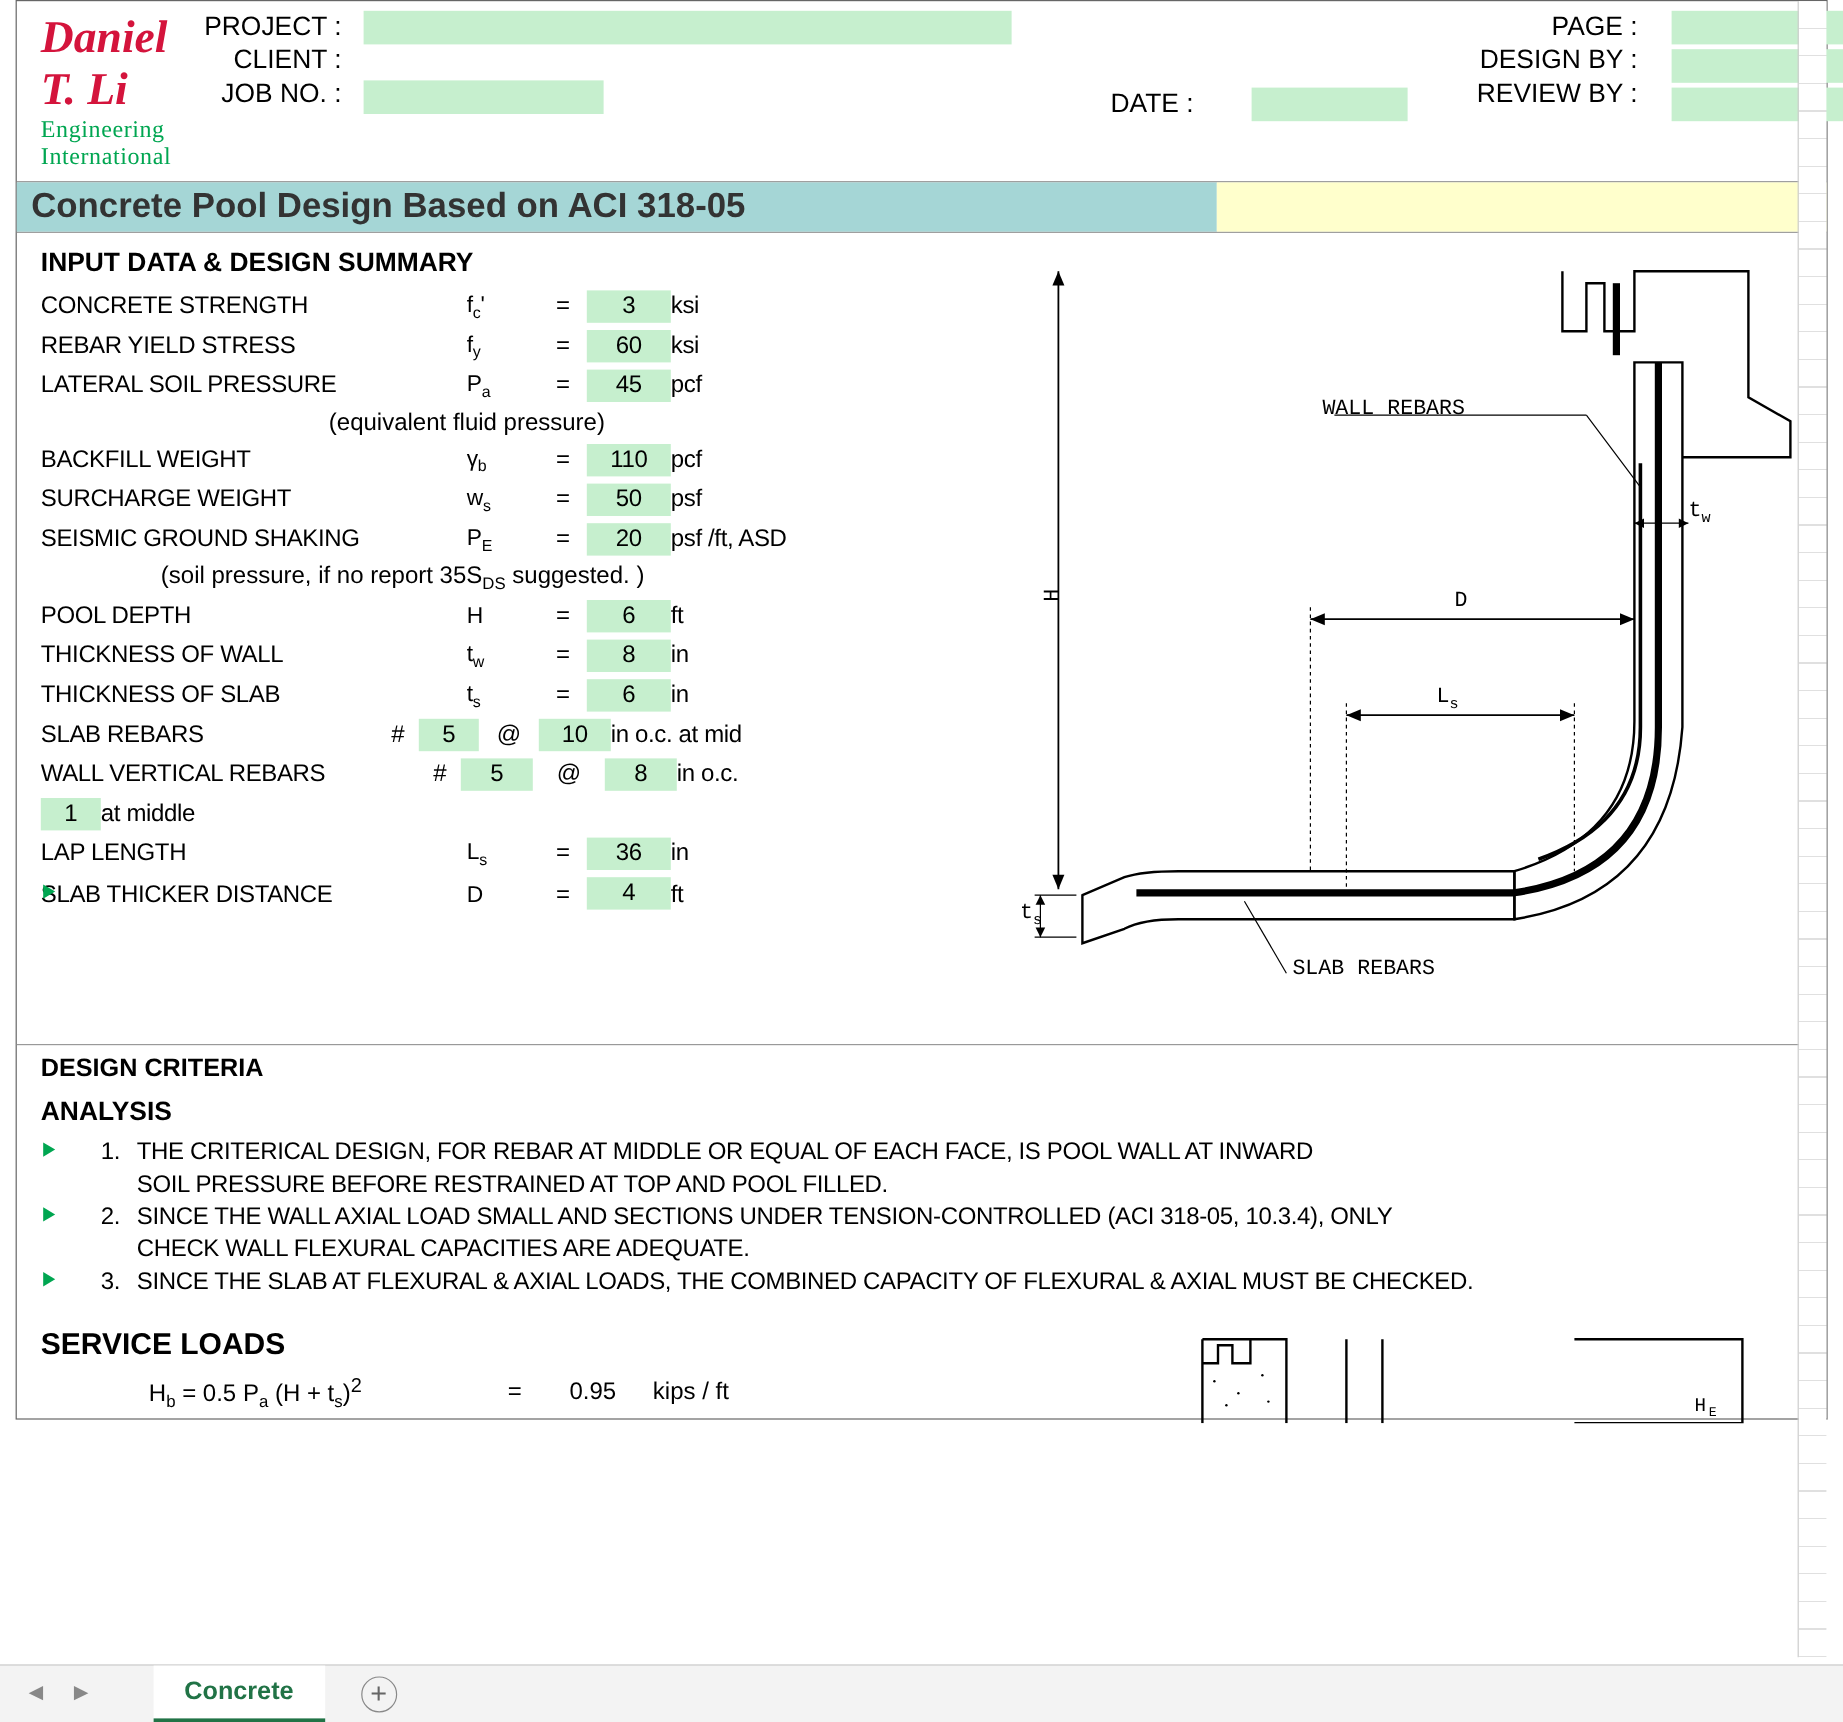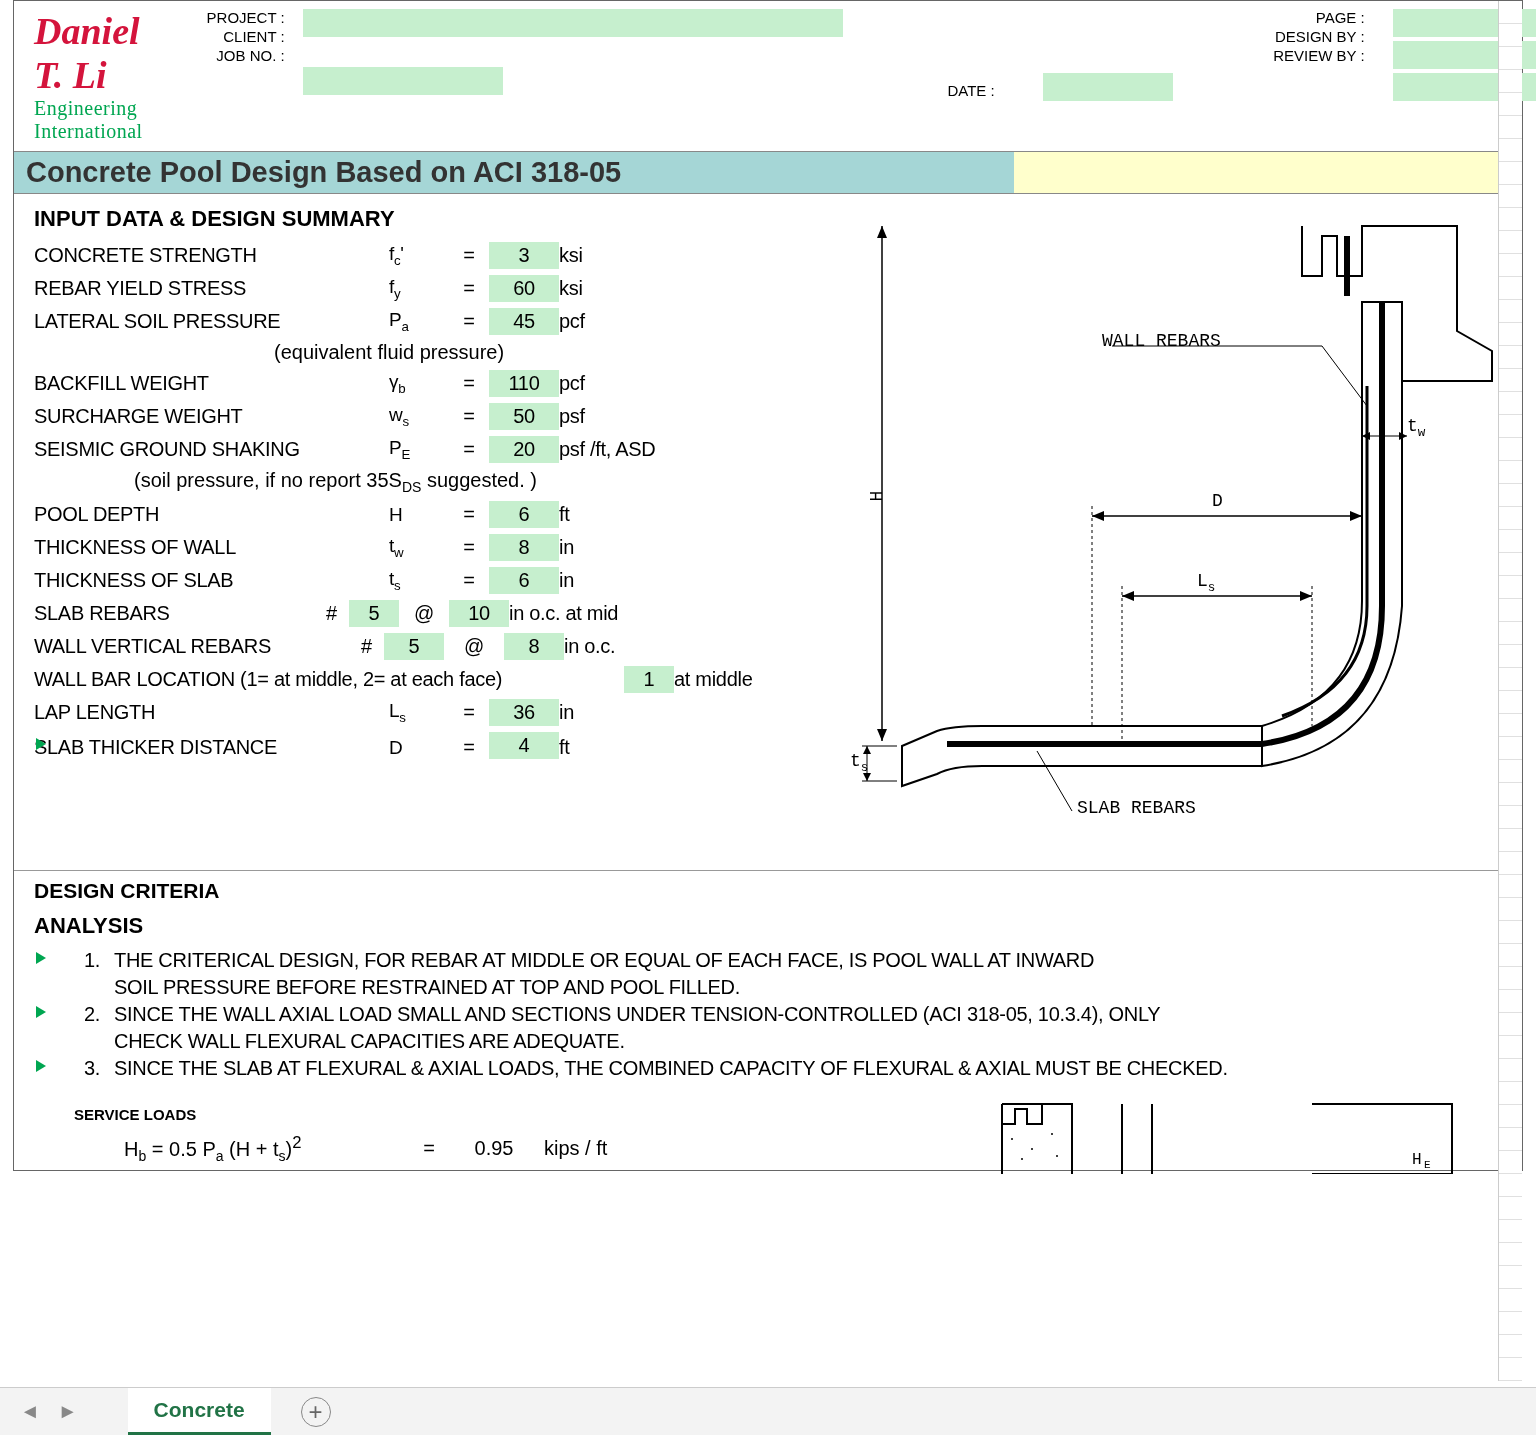--- a/index.html
+++ b/index.html
@@ -5,21 +5,21 @@
 * { box-sizing: border-box; margin: 0; padding: 0; }
 body { font-family: Arial, sans-serif; background: #fff; width: 1536px; height: 1435px; position: relative; overflow: hidden; }
 .page { width: 1510px; margin: 0 auto; background: #fff; border: 1px solid #666; position: relative; }
 .spreadsheet-bg { position: absolute; right: 0; top: 0; width: 24px; height: 1380px; background: repeating-linear-gradient(to bottom, #fff 0, #fff 22px, #e0e0e0 22px, #e0e0e0 23px); border-left: 1px solid #ccc; }
 .header-row { display: flex; padding: 8px 20px; border-bottom: 1px solid #888; align-items: flex-start; }
 .logo-block { width: 300px; }
 .logo-name { font-family: "Times New Roman", serif; font-style: italic; font-weight: bold; font-size: 38px; color: #d4143c; }
 .logo-sub { font-family: "Times New Roman", serif; font-size: 20px; color: #00a651; letter-spacing: 0.5px; }
 .hdr-fields { flex: 1; display: flex; }
 .hdr-col { display: flex; flex-direction: column; }
-.hdr-field { display: flex; align-items: flex-end; margin-bottom: 2px; font-size: 15px; font-family: Arial; }
+.hdr-field { display: flex; align-items: flex-end; margin-bottom: 2px; font-size: 22px; font-family: Arial; }
 .hdr-label { text-align: right; padding-right: 8px; }
 .hdr-val { background: #c6efce; height: 28px; display: inline-block; }
 .title-bar { display: flex; border-bottom: 1px solid #888; }
 .title-main { background: #a5d6d6; font-family: Arial; font-weight: bold; font-size: 29px; padding: 4px 12px; width: 1000px; color: #333; }
 .title-right { background: #ffffcc; flex: 1; }
 .content { display: flex; padding: 12px 20px 0 20px; gap: 48px; }
 .left-col { width: 820px; }
 .right-col { flex: 1; padding-left: 30px; position: relative; }
 .sec-head { font-family: Arial; font-weight: bold; font-size: 22px; margin-bottom: 10px; }
 .inp-row { display: flex; align-items: center; font-size: 20px; font-family: "Arial Narrow", Arial; margin-bottom: 6px; letter-spacing: -0.3px; }
@@ -205,21 +205,20 @@
       <div class="inp-row">
         <span class="inp-label" style="width:315px;">WALL VERTICAL REBARS</span>
         <span style="width:35px;text-align:center;">#</span>
         <span class="inp-val" style="width:60px;">5</span>
         <span style="width:60px;text-align:center;">@</span>
         <span class="inp-val" style="width:60px;">8</span>
         <span class="inp-unit">in o.c.</span>
       </div>
 
       <div class="inp-row">
-        <span style="width:590px;">WALL BAR LOCATION (1= at middle, 2= at each face)</span>
         <span class="inp-val" style="width:50px;">1</span>
         <span class="inp-unit">at middle</span>
       </div>
 
       <div class="inp-row">
         <span class="inp-label">LAP LENGTH</span>
         <span class="inp-sym"><span>L</span><sub>s</sub></span>
         <span class="inp-eq">=</span>
         <span class="inp-val">36</span>
         <span class="inp-unit">in</span>
@@ -319,21 +318,21 @@
         </div>
     </div>
     <div style="position:relative;">
       <div class="marker" style="top:3px;"></div>
       <div class="crit-row">
         <span class="crit-num">3.</span>
         <span class="crit-txt">SINCE THE SLAB AT FLEXURAL &amp; AXIAL LOADS, THE COMBINED CAPACITY OF FLEXURAL &amp; AXIAL MUST BE CHECKED.</span>
       </div>
     </div>
 
-    <div class="sec-head" style="font-size:15px; margin-top:26px;margin-left:40px;">SERVICE LOADS</div>
+    <div class="sec-head" style="font-size:25px; margin-top:26px;">SERVICE LOADS</div>
 
     <div class="serv-row">
       <span class="serv-formula">
         <span>H</span><sub>b</sub><span> = 0.5 P</span><sub>a</sub><span> (H + t</span><sub>s</sub><span>)</span><sup>2</sup>
       </span>
       <span class="serv-eq">=</span>
       <span class="serv-val">0.95</span>
       <span class="serv-unit">kips / ft</span>
     </div>
 

